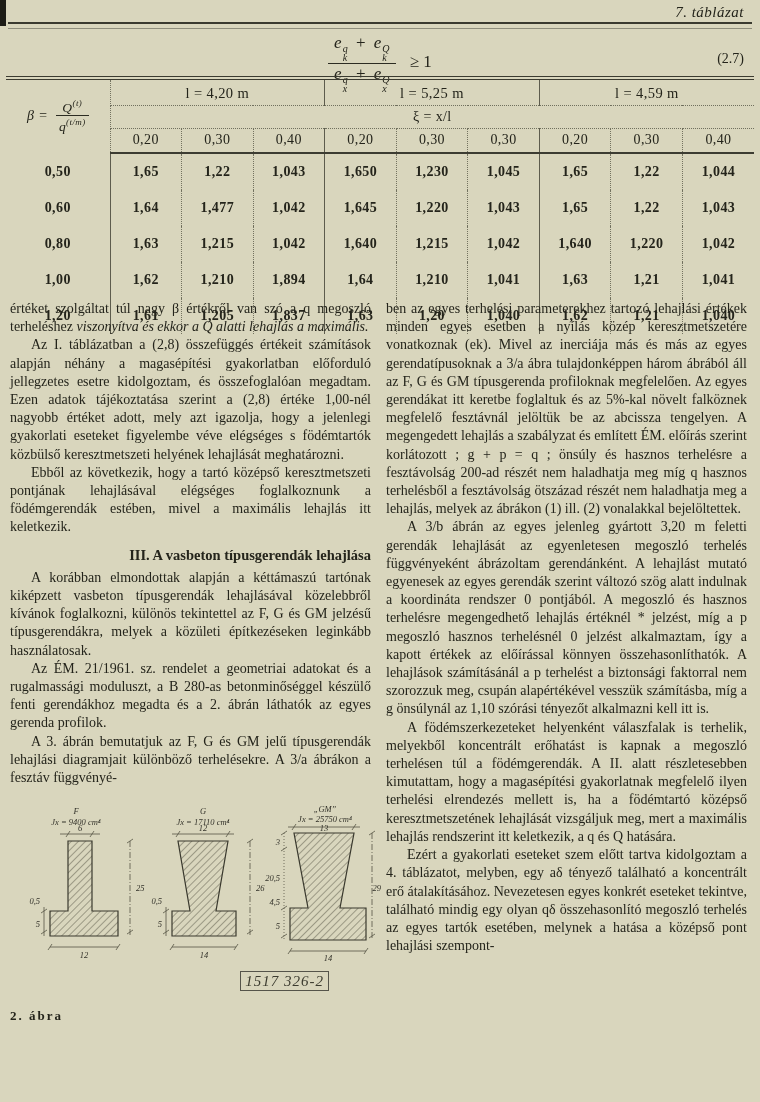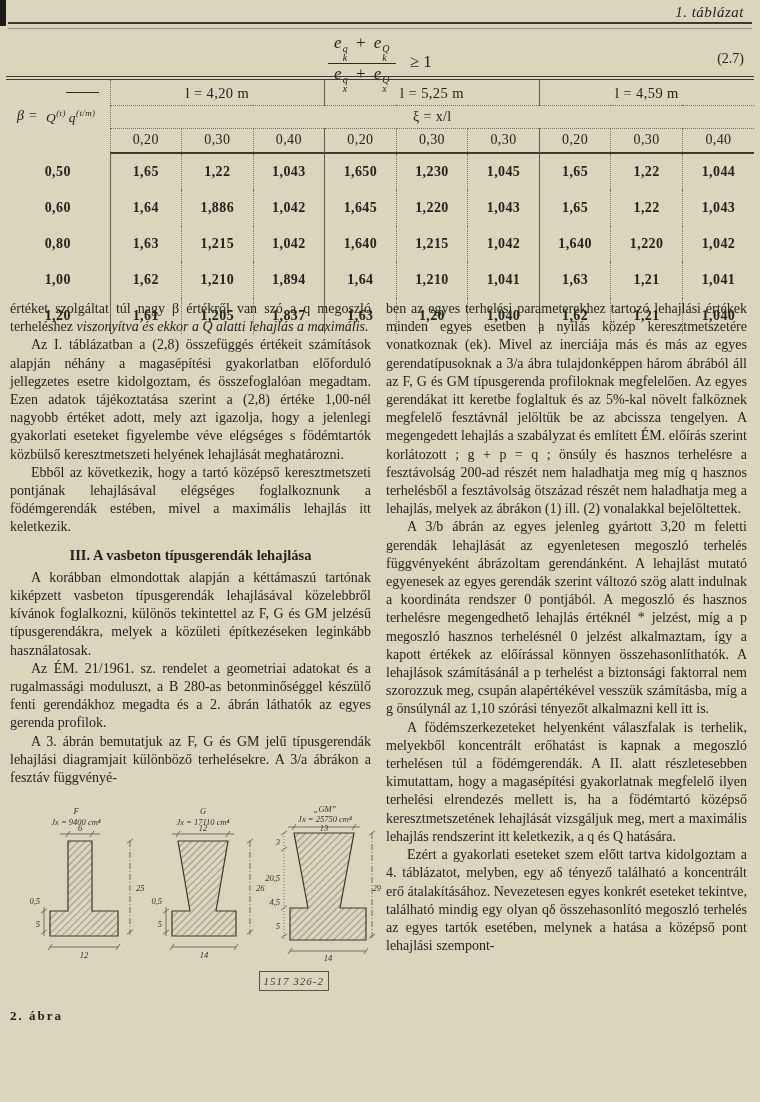--- a/index.html
+++ b/index.html
@@ -34,56 +34,56 @@
     font-size:14px;
     border-top:4px double #3b3b30;
   }
   table.t2 col.stubcol{width:104px;}
   table.t2 th,table.t2 td{font-weight:normal;text-align:center;letter-spacing:.4px;}
   .grp{font-size:14.5px;padding:5px 2px 3px;border-bottom:1px dotted #70705e;}
   .xi{padding:3px 2px;border-bottom:1px dotted #70705e;}
   .subrow th{padding:3px 2px 4px;border-bottom:2px solid #3c3c31;}
   .stub{padding:2px 4px;font-size:14px;}
   .stub .beta{font-style:italic;margin-right:4px;}
-  .sfrac{display:inline-flex;flex-direction:row;align-items:center;vertical-align:middle;font-style:italic;font-size:13.5px;line-height:1.15;}
-  .sfrac .den2{border-top:1px solid #2c2c22;padding:15px 3px;}
+  .sfrac{display:inline-flex;flex-direction:column;align-items:center;vertical-align:middle;font-style:italic;font-size:13.5px;line-height:1.15;}
+  .sfrac .den2{border-top:1px solid #2c2c22;padding:1px 3px;}
   .ssup{font-size:9px;vertical-align:super;}
   tbody.t2b td,tbody.t2b th{padding:10px 2px;font-weight:bold;}
   .bs{border-left:1px solid #5d5c4d;}
   .bd{border-left:1px dotted #73725f;}
 
   
   .columns{
     position:absolute;top:300px;left:10px;right:10px;bottom:0;
     display:flex;gap:15px;
     font-size:14px;line-height:18.2px;text-align:justify;
   }
   .col{width:calc(50% - 9px);}
   .col p{margin:0;}
   .col p.ind{text-indent:1.5em;}
   .it{font-style:italic;}
-  .subhead{text-align:center;font-weight:bold;font-size:14.5px;margin:9px 0 5px;}
+  .subhead{text-align:right;font-weight:bold;font-size:14.5px;margin:9px 0 5px;}
 
   
   .figure{position:relative;margin-top:16px;height:230px;}
   .figure svg{display:block;}
   .stamp{
     display:block;width:max-content;margin:0 42px 0 auto;
     border:1px solid #55544a;padding:0 4px;
-    font-size:11px;font-style:italic;letter-spacing:1px;color:#3c3b2f;
+    font-size:15px;font-style:italic;letter-spacing:1px;color:#3c3b2f;
   }
   .fig-caption{margin-top:16px;font-size:13px;font-weight:bold;letter-spacing:2px;}
 </style>
 </head>
 <body>
 
 <div class="page">
   <div class="scan-mark"></div>
 
-  <div class="tbl-label">1. táblázat</div>
+  <div class="tbl-label">7. táblázat</div>
   <div class="toprule"></div>
 
   <div class="formula-row">
     <span class="frac">
       <span class="num">
         <span>e</span><span class="ss">
             <span>q</span>
             <span>k</span>
           </span>
         <span class="fop">+</span>
@@ -158,21 +158,21 @@
         <td class="bs">1,650</td>
         <td class="bd">1,230</td>
         <td class="bd">1,045</td>
         <td class="bs">1,65</td>
         <td class="bd">1,22</td>
         <td class="bd">1,044</td>
       </tr>
       <tr>
         <th>0,60</th>
         <td class="bs">1,64</td>
-        <td class="bd">1,886</td>
+        <td class="bd">1,477</td>
         <td class="bd">1,042</td>
         <td class="bs">1,645</td>
         <td class="bd">1,220</td>
         <td class="bd">1,043</td>
         <td class="bs">1,65</td>
         <td class="bd">1,22</td>
         <td class="bd">1,043</td>
       </tr>
       <tr>
         <th>0,80</th>

